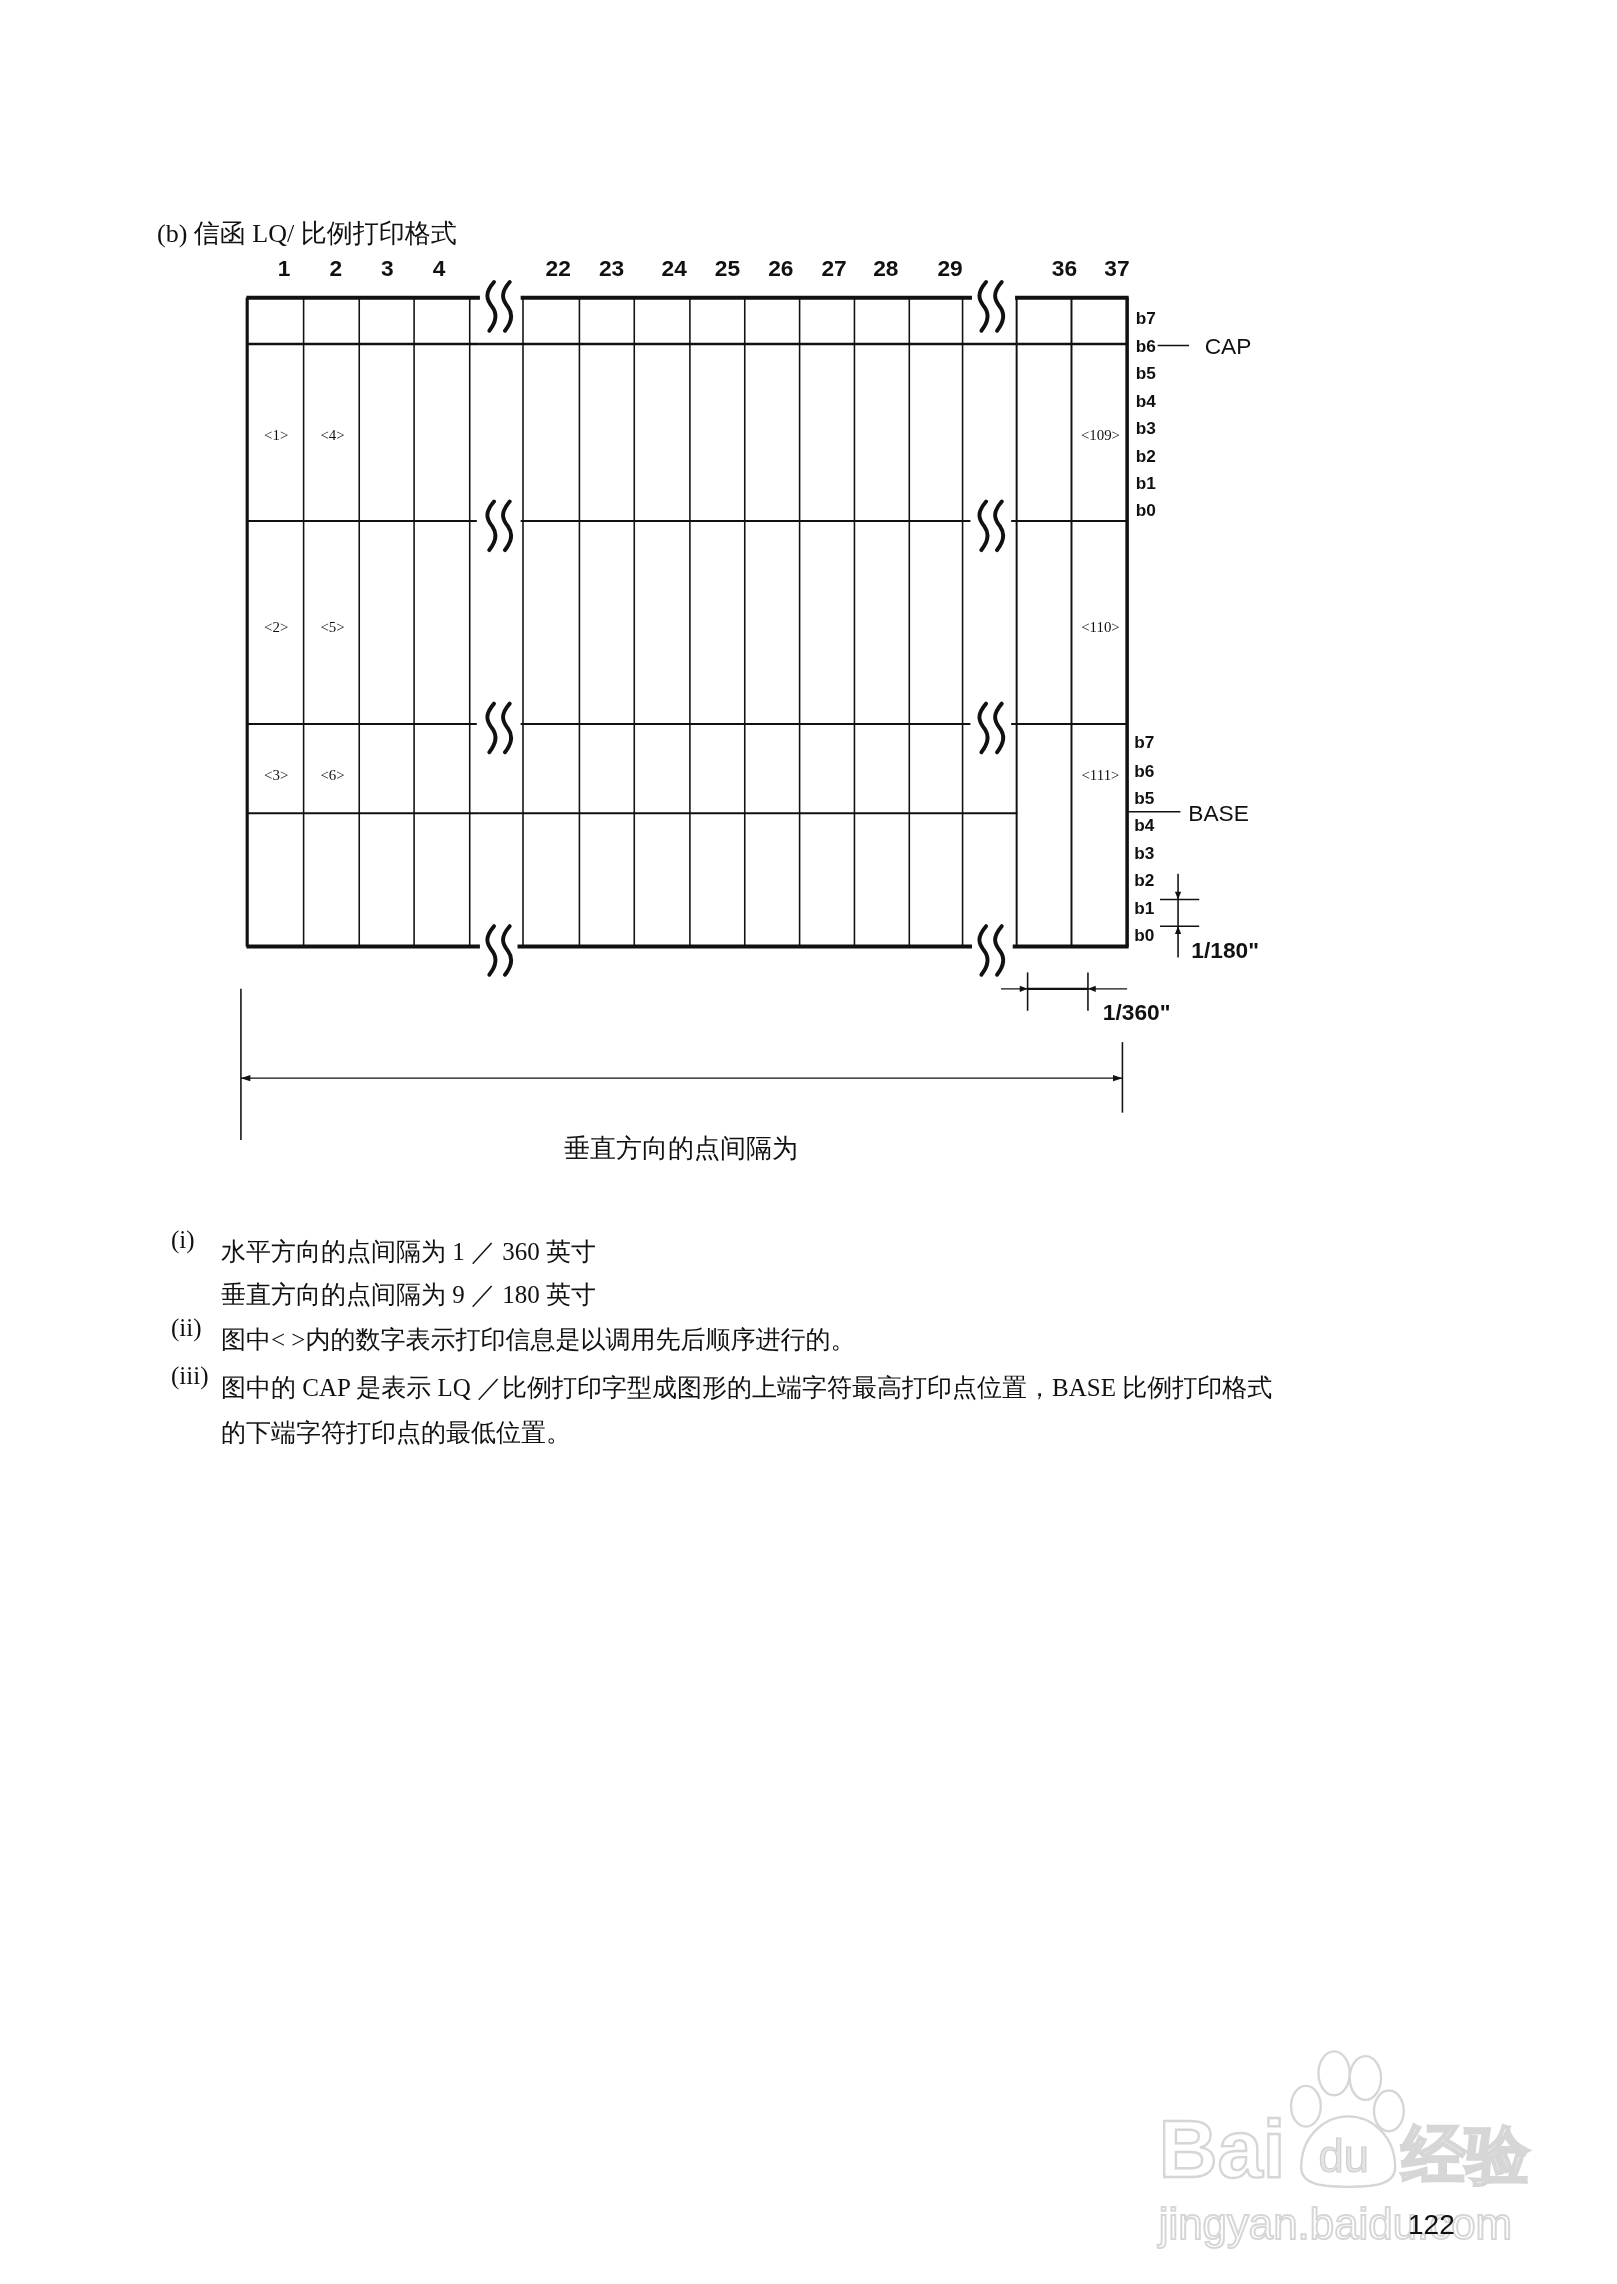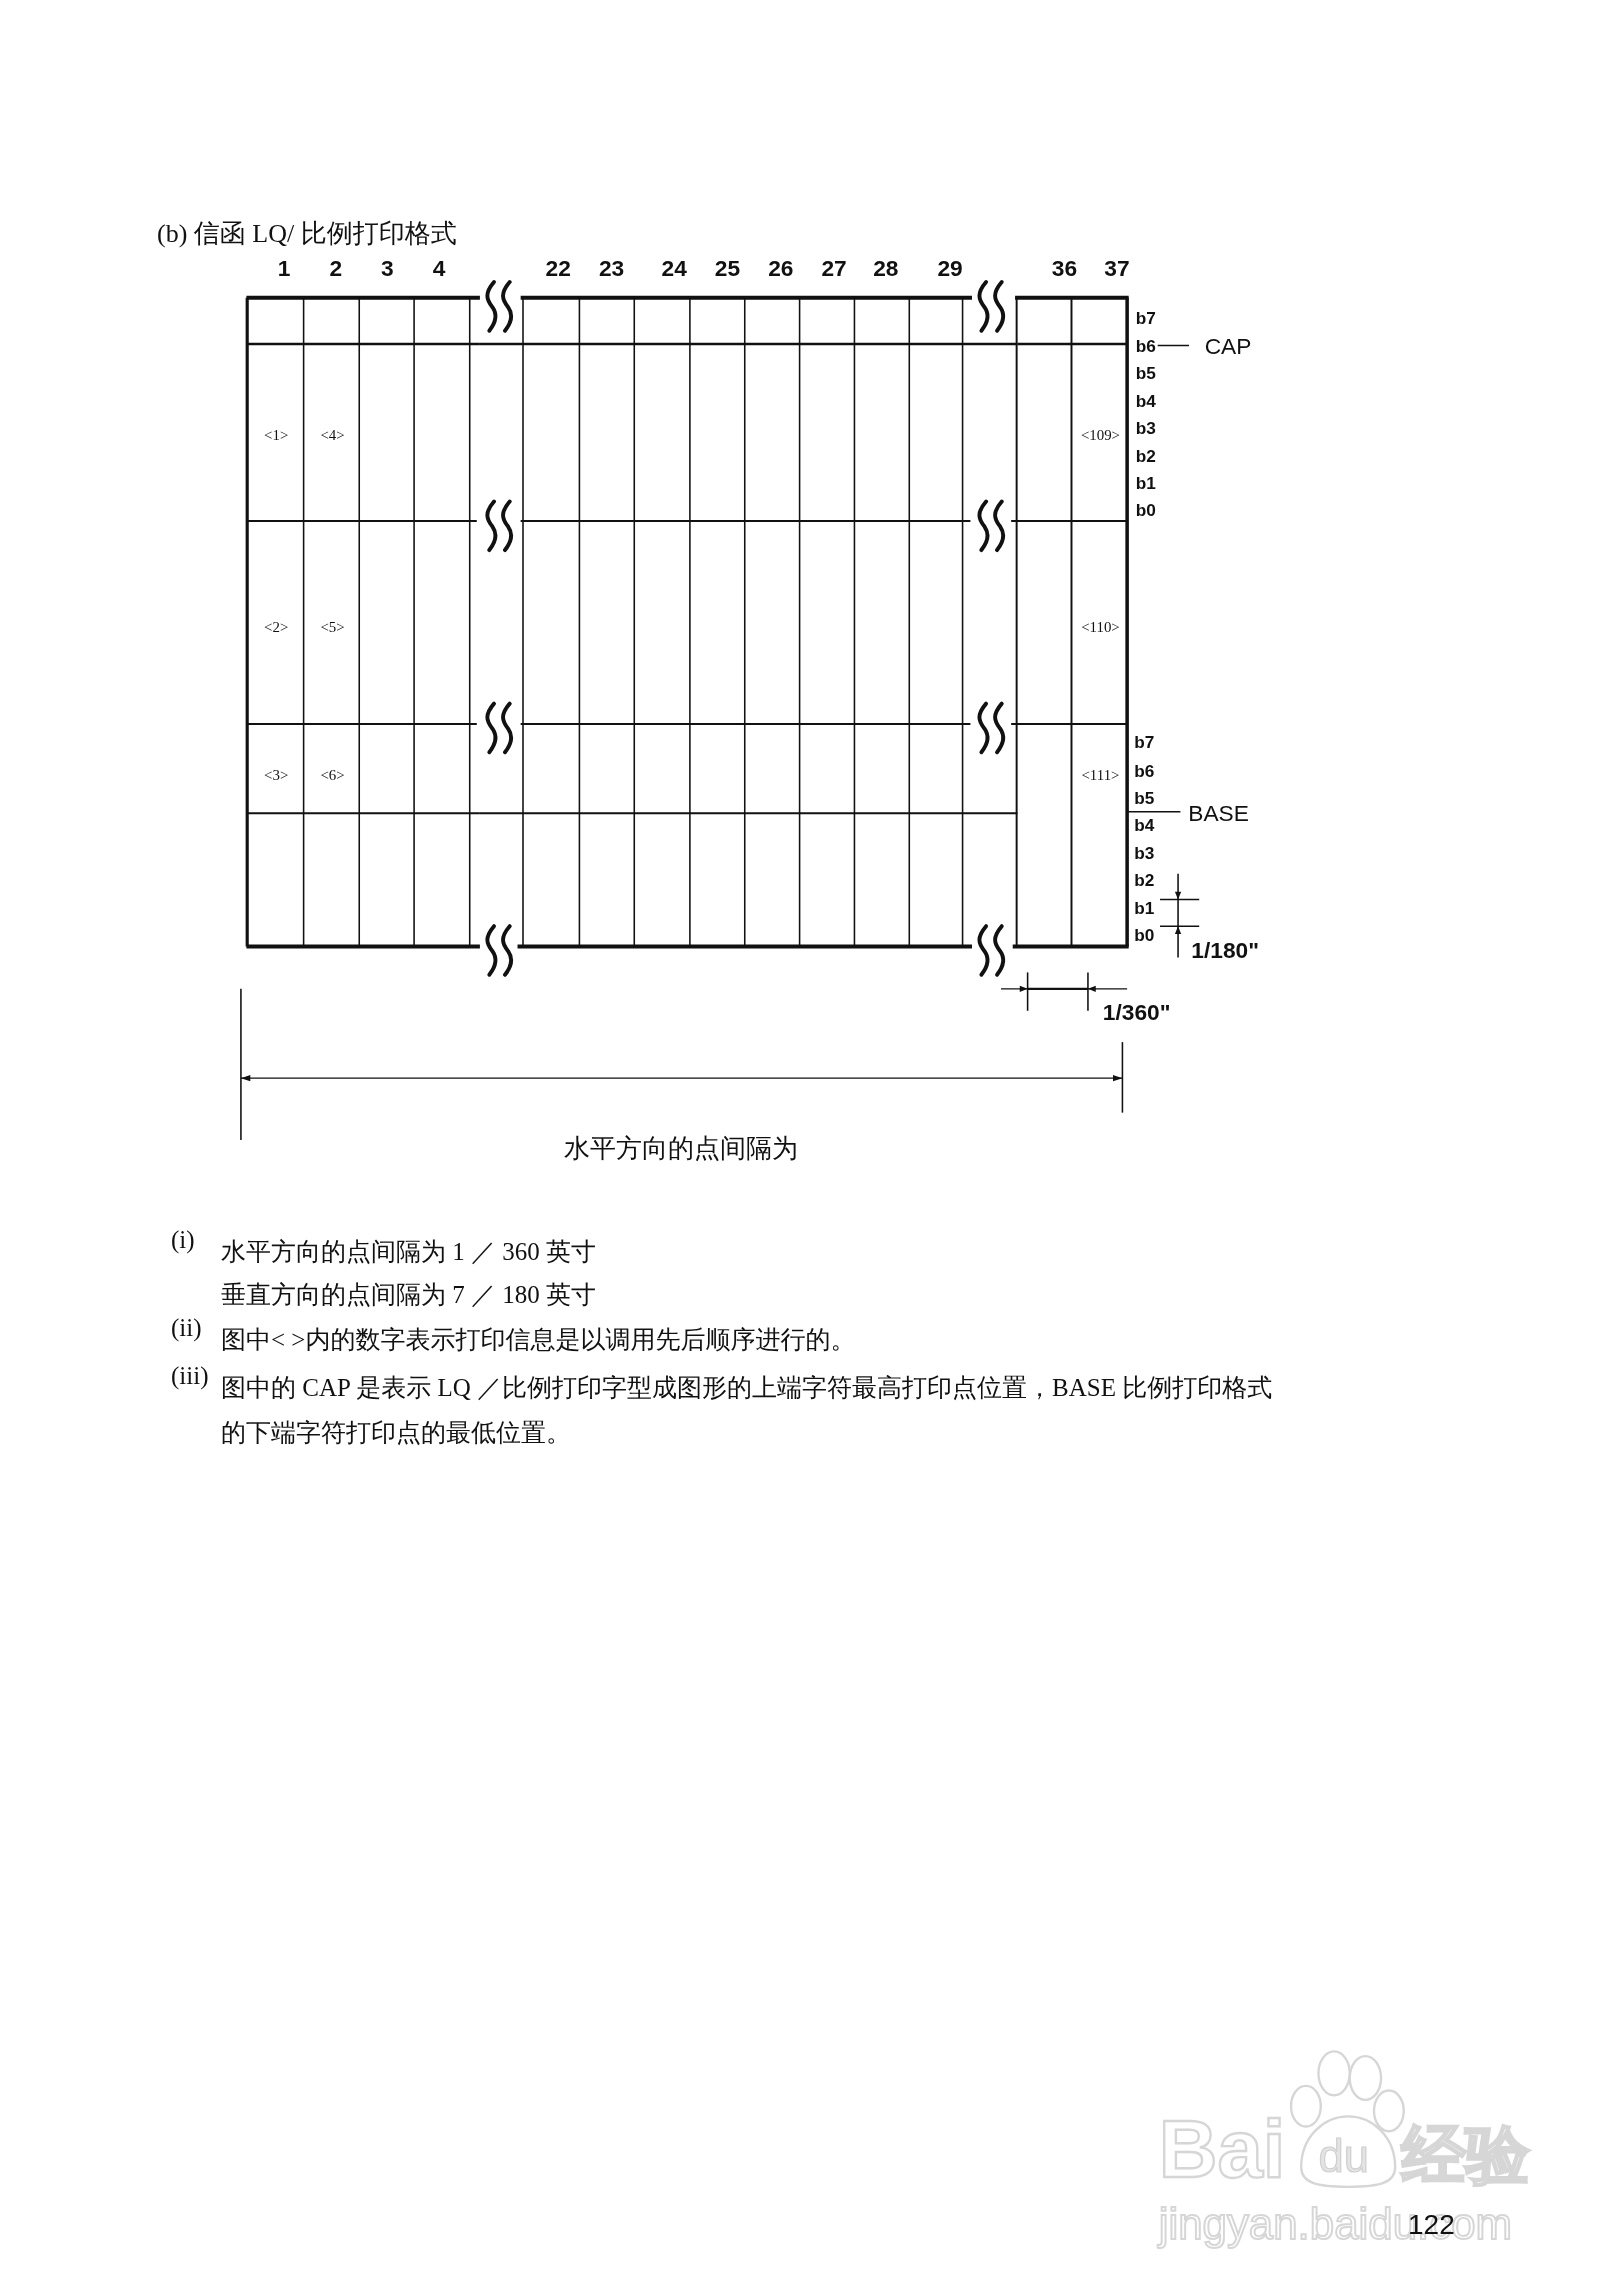--- a/index.html
+++ b/index.html
@@ -181,30 +181,30 @@
 
   <g stroke="#111" fill="#111">
     <line x1="307" y1="1262" x2="307" y2="1455" stroke-width="2"></line>
     <line x1="1432" y1="1330" x2="1432" y2="1420" stroke-width="2"></line>
     <line x1="307" y1="1376" x2="1432" y2="1376" stroke-width="1.5"></line>
     <path d="M319,1372 L307,1376 L319,1380 Z" stroke="none"></path>
     <path d="M1420,1372 L1432,1376 L1420,1380 Z" stroke="none"></path>
   </g>
 </svg>
 
-<div id="caption" class="serif">水平方向的点间隔为</div>
+<div id="caption" class="serif">垂直方向的点间隔为</div>
 
 <div id="notes">
   <div class="note-line serif" style="top:1224px;">
     <span class="note-label">(i)</span>
     <span class="note-text">水平方向的点间隔为 1 ／ 360 英寸</span>
   </div>
   <div class="note-line serif" style="top:1267px;">
     <span class="note-label"></span>
-    <span class="note-text">垂直方向的点间隔为 7 ／ 180 英寸</span>
+    <span class="note-text">垂直方向的点间隔为 9 ／ 180 英寸</span>
   </div>
   <div class="note-line serif" style="top:1312px;">
     <span class="note-label">(ii)</span>
     <span class="note-text">图中&lt; &gt;内的数字表示打印信息是以调用先后顺序进行的。</span>
   </div>
   <div class="note-line serif" style="top:1360px;">
     <span class="note-label">(iii)</span>
     <span class="note-text">图中的 CAP 是表示 LQ ／比例打印字型成图形的上端字符最高打印点位置，BASE 比例打印格式</span>
   </div>
   <div class="note-line serif" style="top:1405px;">

